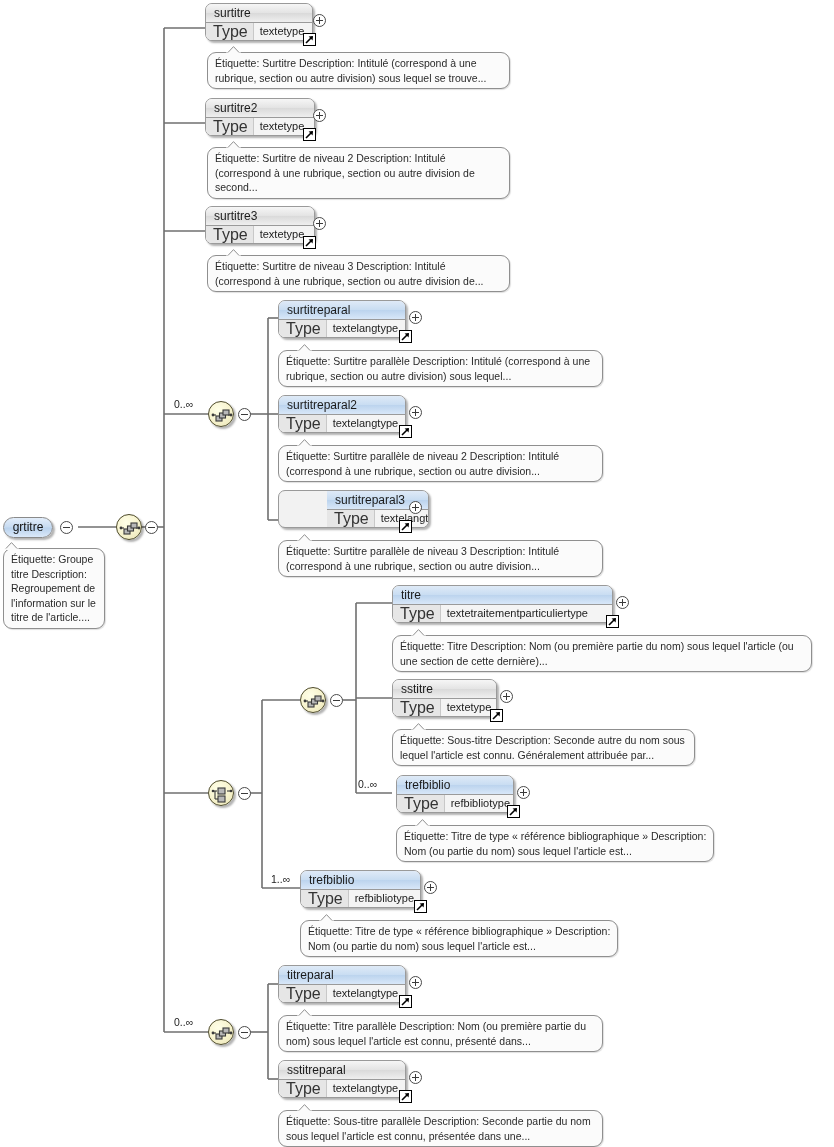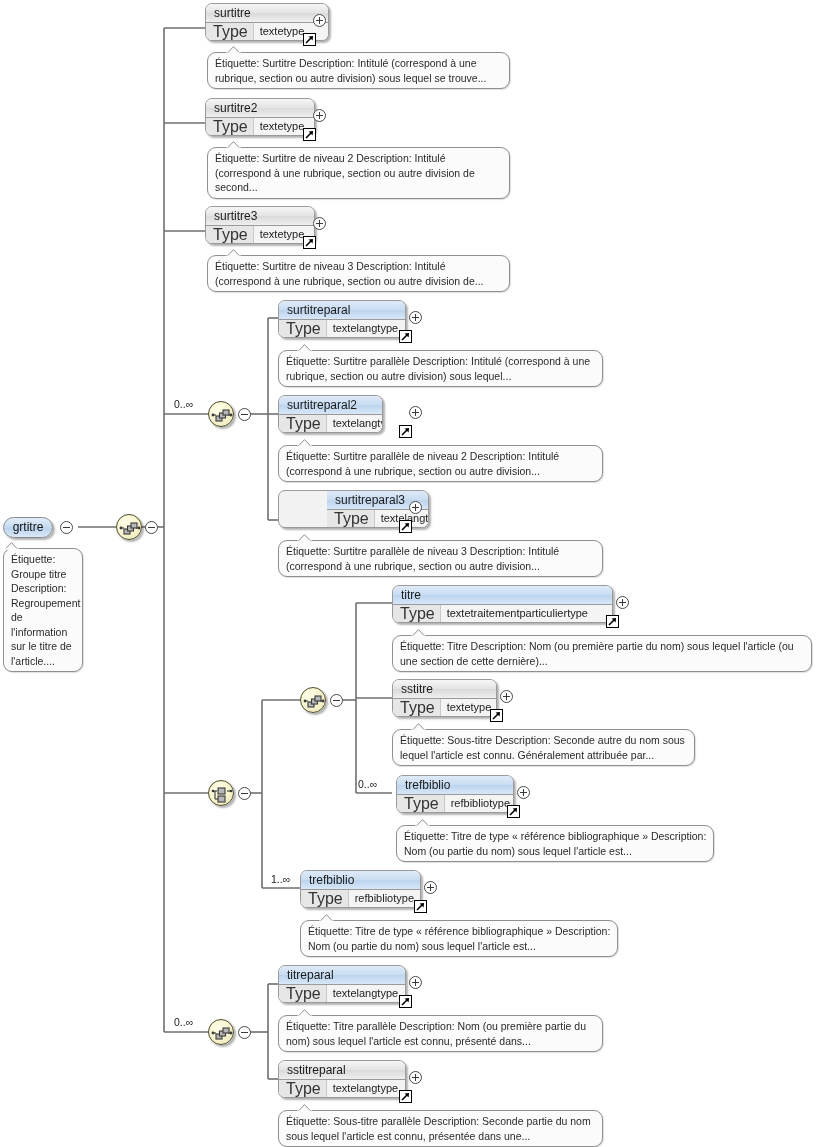--- a/index.html
+++ b/index.html
@@ -210,21 +210,21 @@
       <path d="M268,984 L278,984"></path>
       <path d="M268,1079 L278,1079"></path>
     </g>
   </svg>
 
   <div class="rootnode" style="left:3px; top:517px; width:50px;">
     <span>grtitre</span>
   </div>
   <div class="tog" style="left:60px; top:521px;"></div>
 
-  <div class="note" style="left:3px; top:548px; width:80px;">
+  <div class="note" style="left:3px; top:548px; width:102px;">
     <svg class="tailline" viewBox="0 0 15 8" xmlns="http://www.w3.org/2000/svg">
       <path d="M0.5,8 L7.5,0.6 L14.5,8" fill="#fbfbfb" stroke="#8f8f8f" stroke-width="1"></path>
       <path d="M0,7.6 L15,7.6" stroke="#fbfbfb" stroke-width="2.2"></path>
     </svg>
     <span>Étiquette: Groupe titre Description: Regroupement de l'information sur le titre de l'article....</span>
   </div>
 
   <div class="comp" style="left:116px; top:514px;">
     <svg width="26" height="26" viewBox="0 0 26 26" xmlns="http://www.w3.org/2000/svg">
       <g stroke="#3a3a3a" stroke-width="1.1" fill="#b8b8b8">
@@ -235,21 +235,21 @@
         <rect x="14" y="8" width="6" height="5"></rect>
       </g>
       <g fill="#3a3a3a">
         <circle cx="4" cy="13" r="1.4"></circle>
         <circle cx="22" cy="13" r="1.4"></circle>
       </g>
     </svg>
   </div>
   <div class="tog" style="left:145px; top:521px;"></div>
 
-  <div class="node grey" style="left:205px; top:3px; width:124px;">
+  <div class="node grey" style="left:205px; top:3px; width:108px;">
     <div class="nm">surtitre</div>
     <div class="tr">
       <div class="k">Type</div>
       <div class="v">textetype</div>
     </div>
   </div>
   <div class="linkbadge" style="left:303px; top:33px;">
     <svg width="11" height="11" viewBox="0 0 11 11" xmlns="http://www.w3.org/2000/svg">
       <path d="M2,9 L8,3" stroke="#000" stroke-width="1.6"></path>
       <path d="M4.6,2.4 L9,2 L8.6,6.4 Z" fill="#000"></path>
@@ -341,21 +341,21 @@
   </div>
   <div class="tog plus" style="left:409px; top:311px;"></div>
   <div class="note" style="left:278px; top:350px; width:325px;">
     <svg class="tailline" style="left:18px;" viewBox="0 0 15 8" xmlns="http://www.w3.org/2000/svg">
       <path d="M0.5,8 L7.5,0.6 L14.5,8" fill="#fbfbfb" stroke="#8f8f8f" stroke-width="1"></path>
       <path d="M0,7.6 L15,7.6" stroke="#fbfbfb" stroke-width="2.2"></path>
     </svg>
     <span>Étiquette: Surtitre parallèle Description: Intitulé (correspond à une rubrique, section ou autre division) sous lequel...</span>
   </div>
 
-  <div class="node" style="left:278px; top:395px; width:105px;">
+  <div class="node" style="left:278px; top:395px; width:128px;">
     <div class="nm">surtitreparal2</div>
     <div class="tr">
       <div class="k">Type</div>
       <div class="v">textelangtype</div>
     </div>
   </div>
   <div class="linkbadge" style="left:399px; top:425px;">
     <svg width="11" height="11" viewBox="0 0 11 11" xmlns="http://www.w3.org/2000/svg">
       <path d="M2,9 L8,3" stroke="#000" stroke-width="1.6"></path>
       <path d="M4.6,2.4 L9,2 L8.6,6.4 Z" fill="#000"></path>

